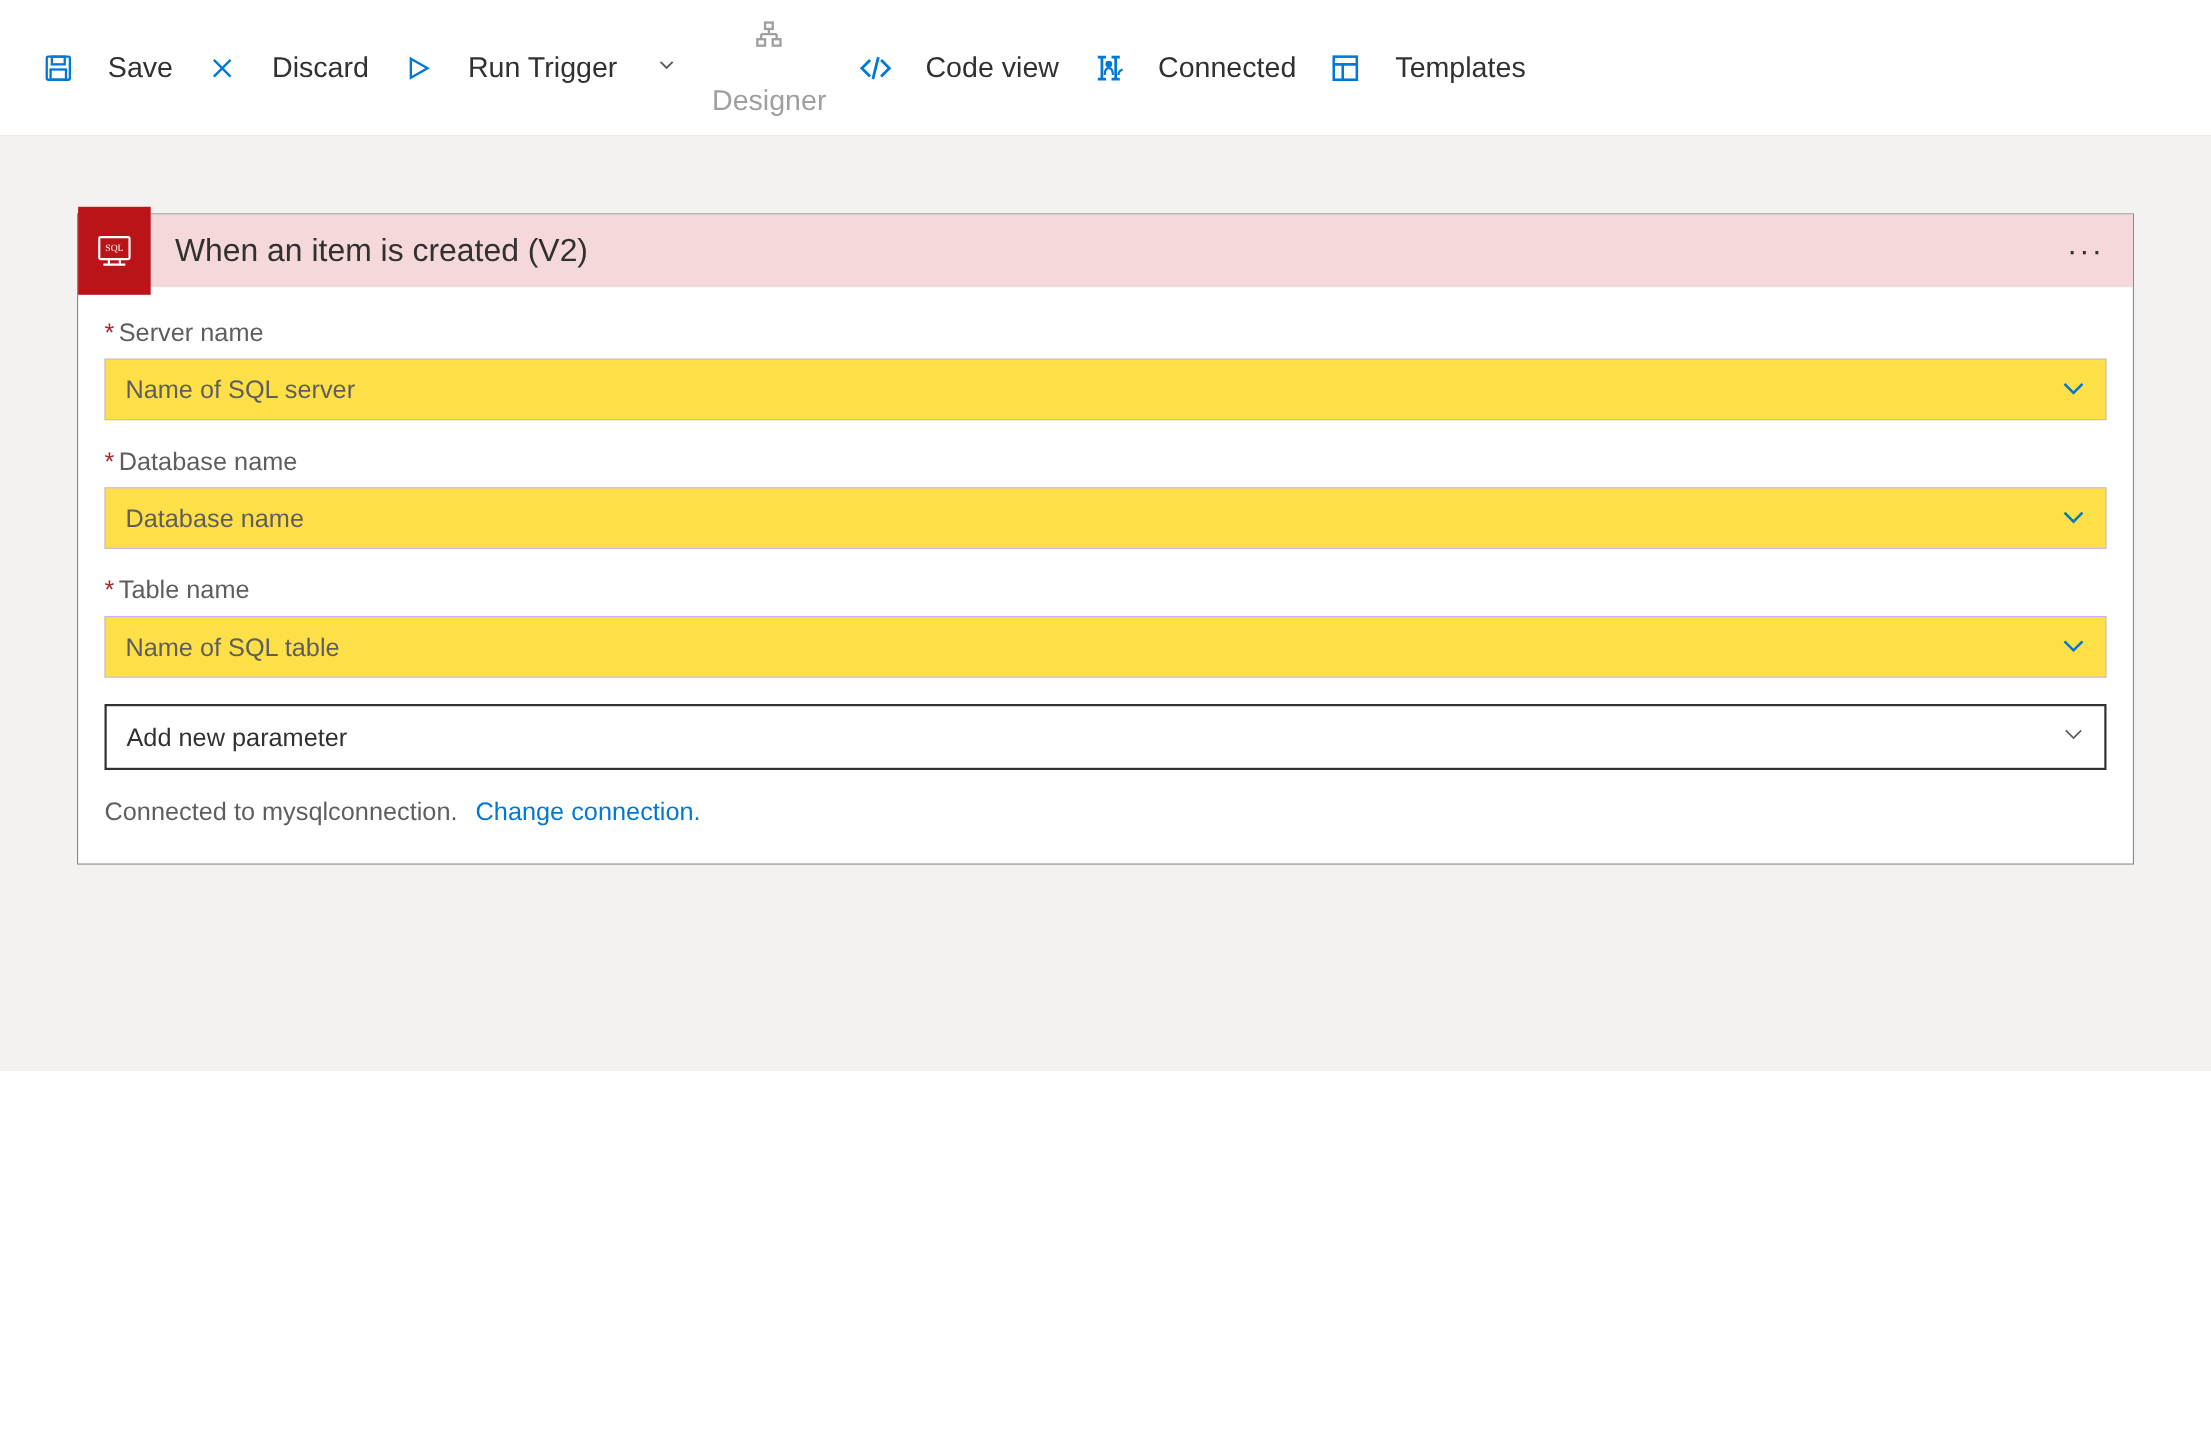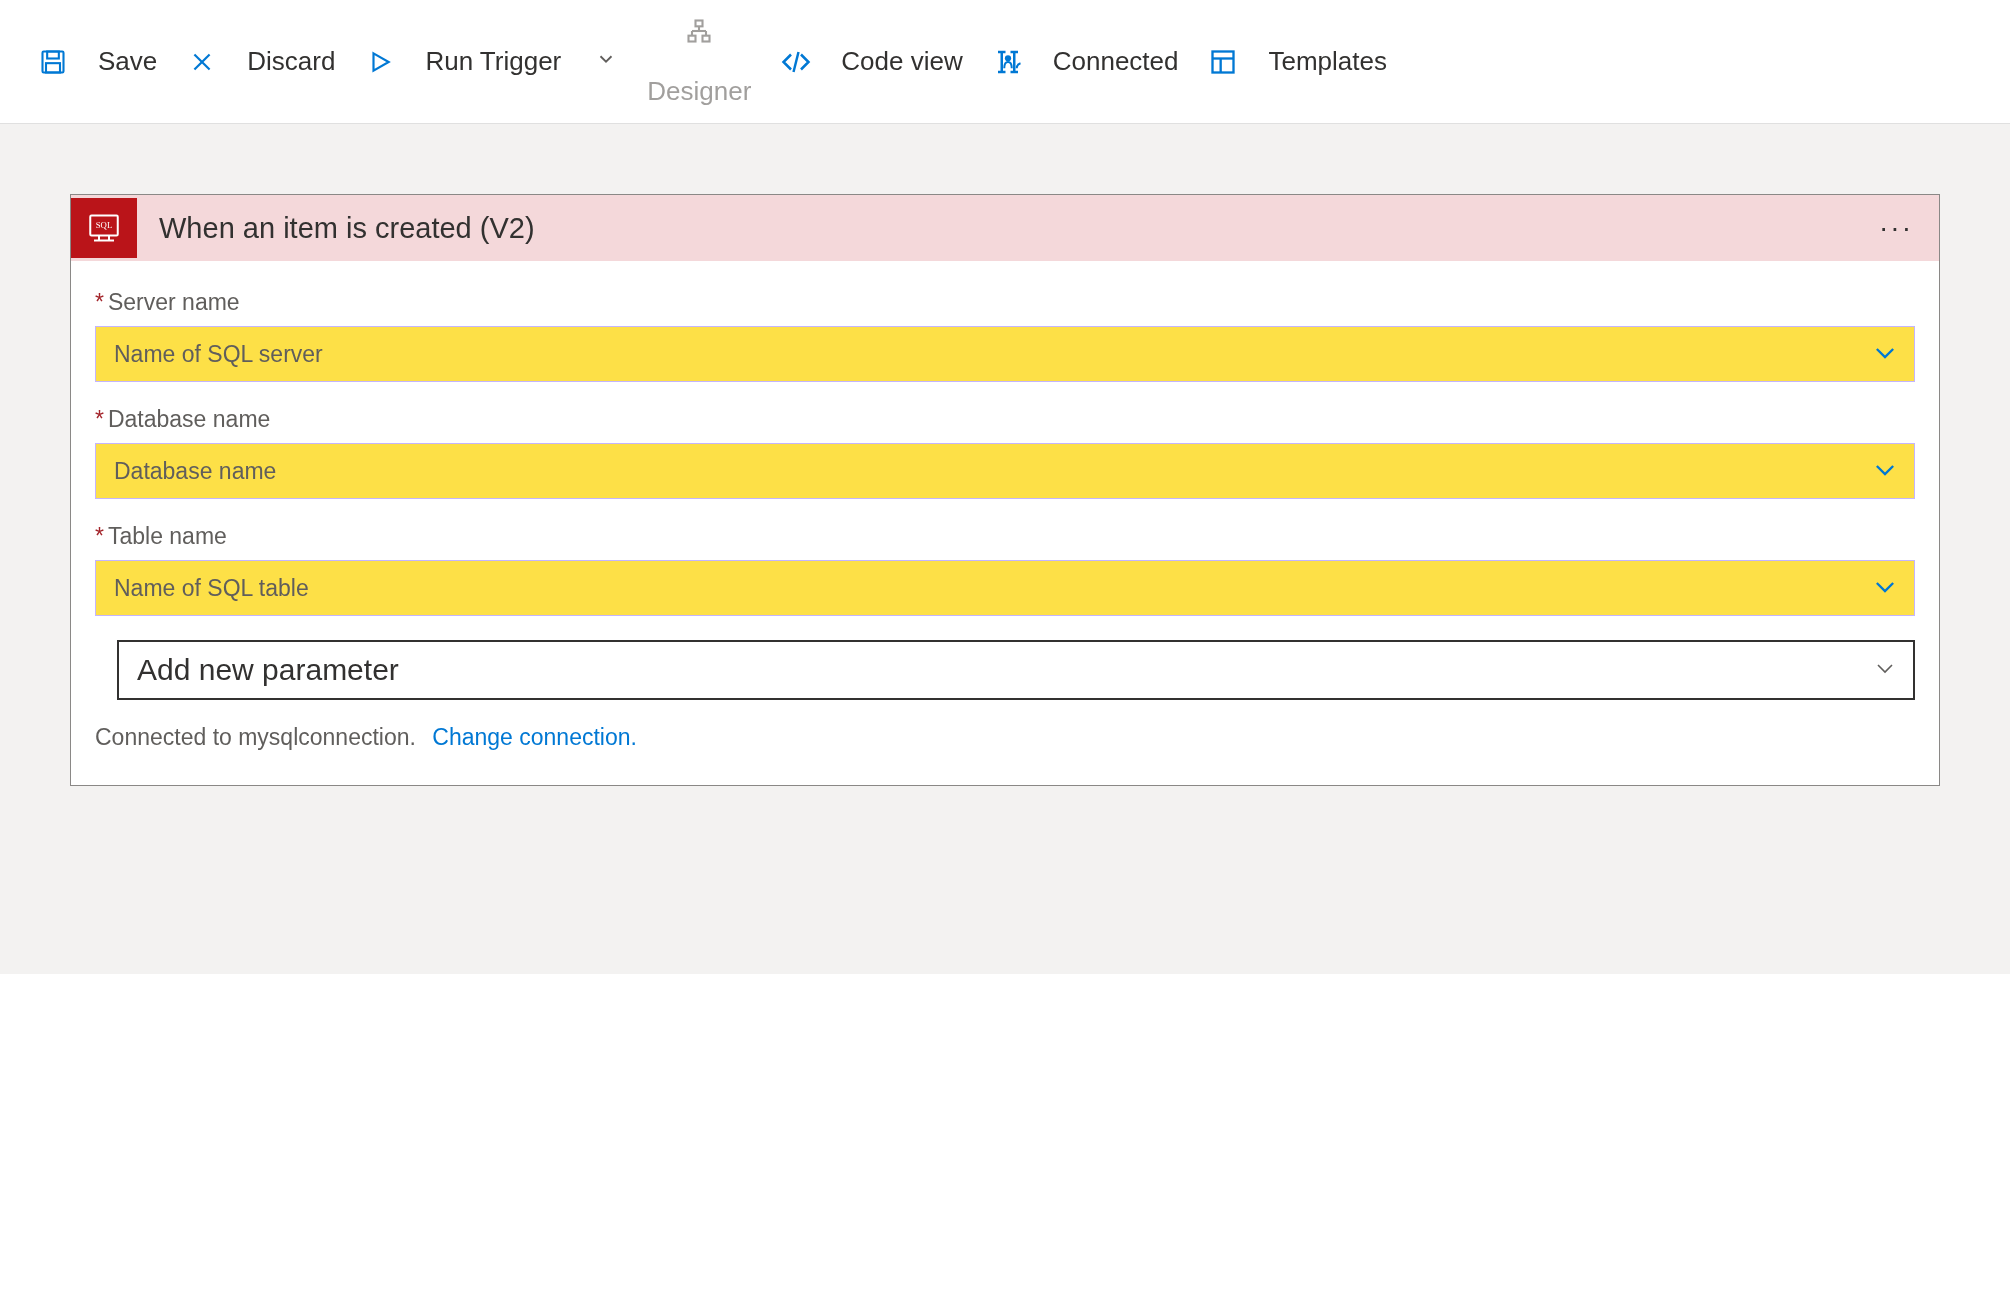--- a/index.html
+++ b/index.html
@@ -63,21 +63,21 @@
     .card-header {
       background: #f4d8da;
       display: flex;
       align-items: center;
       padding: 0;
       height: 66px;
       position: relative;
     }
     .card-header-icon {
       width: 66px;
-      height: 60px;
+      height: 80px;
       background: #ba1419;
       display: flex;
       align-items: center;
       justify-content: center;
       color: #fff;
       flex-shrink: 0;
     }
     .card-header-title {
       font-size: 29px;
       font-weight: 400;
@@ -143,25 +143,24 @@
     }
     .row-split .combo {
       flex: 1;
     }
     .add-param {
       border: 2px solid #323130;
       height: 60px;
       display: flex;
       align-items: center;
       padding: 0 18px;
-      font-size: 30px;
+      font-size: 23px;
       cursor: pointer;
       position: relative;
       margin-bottom: 24px;
-      margin-left: 22px;
     }
     .connected-row {
       font-size: 23px;
       color: #605e5c;
       padding-bottom: 18px;
     }
     .connected-row a {
       color: #0078d4;
       text-decoration: none;
       margin-left: 10px;

